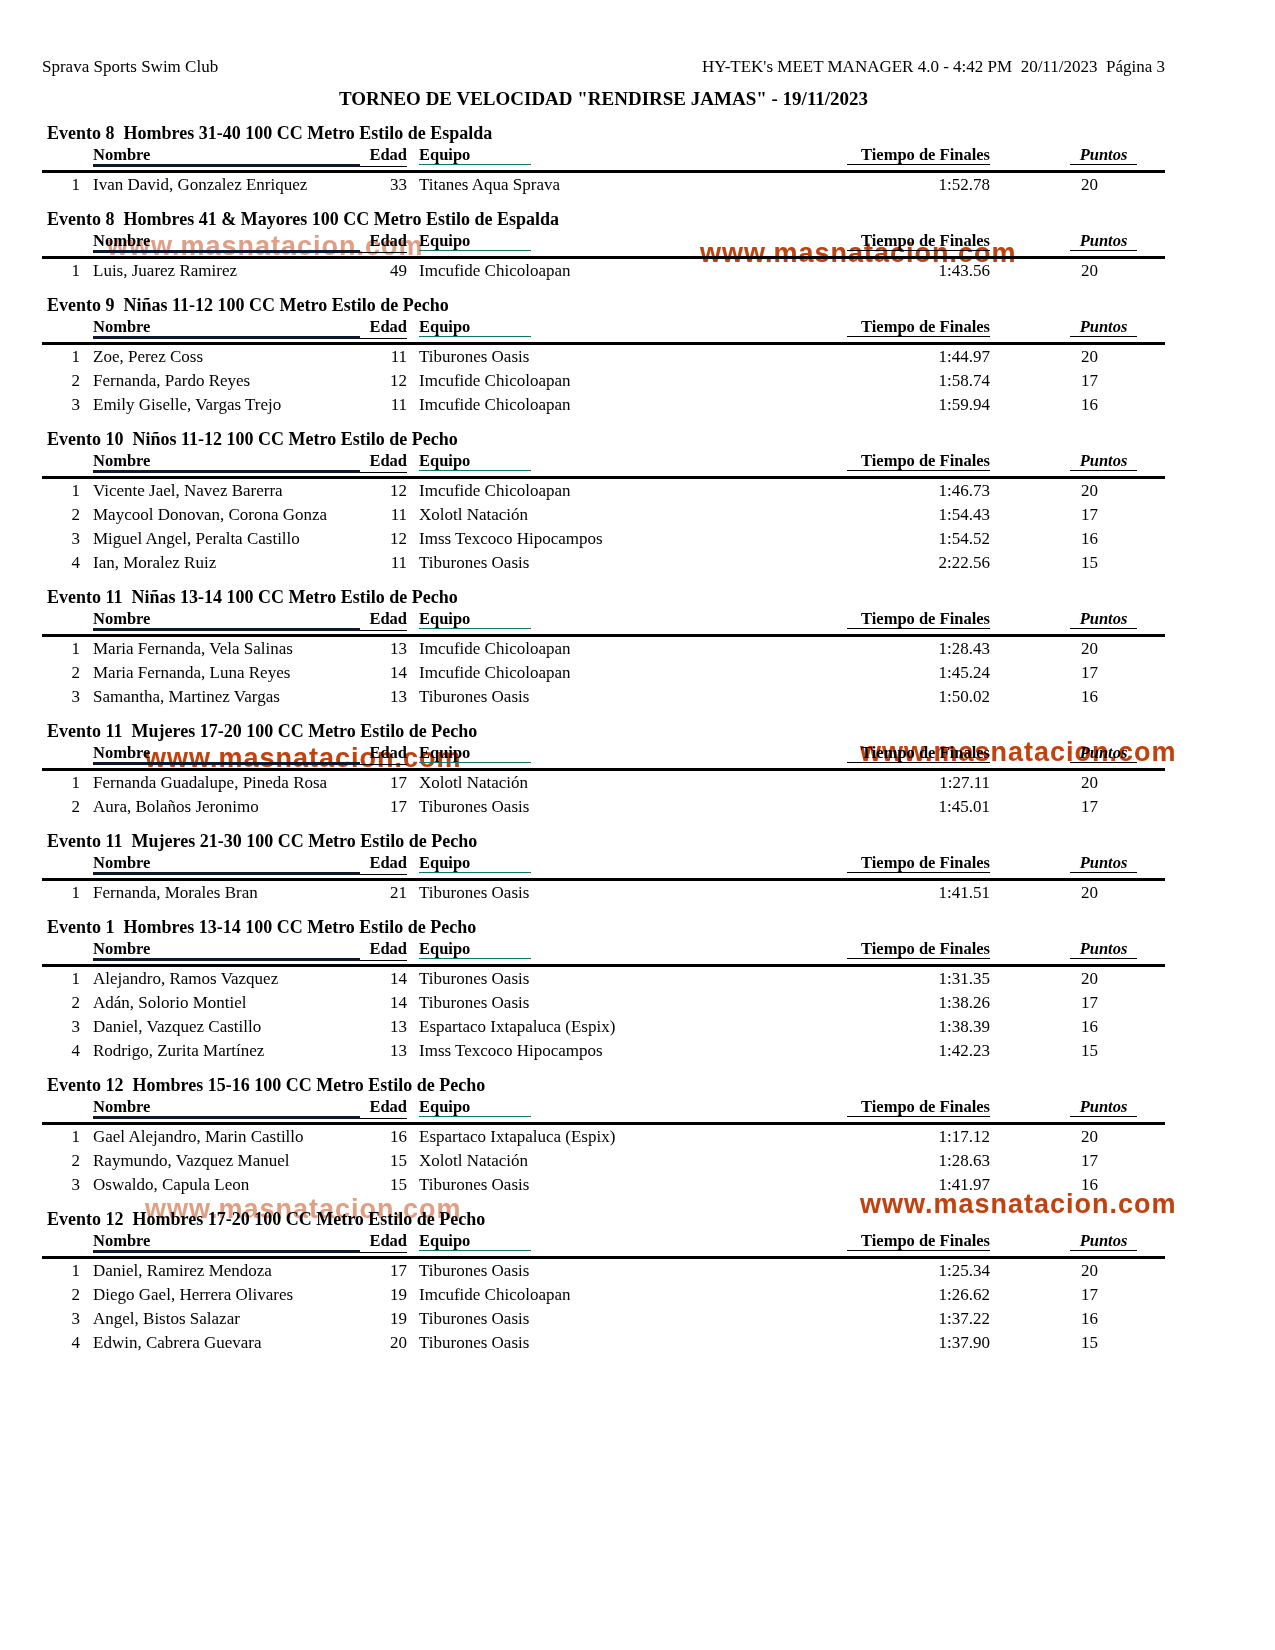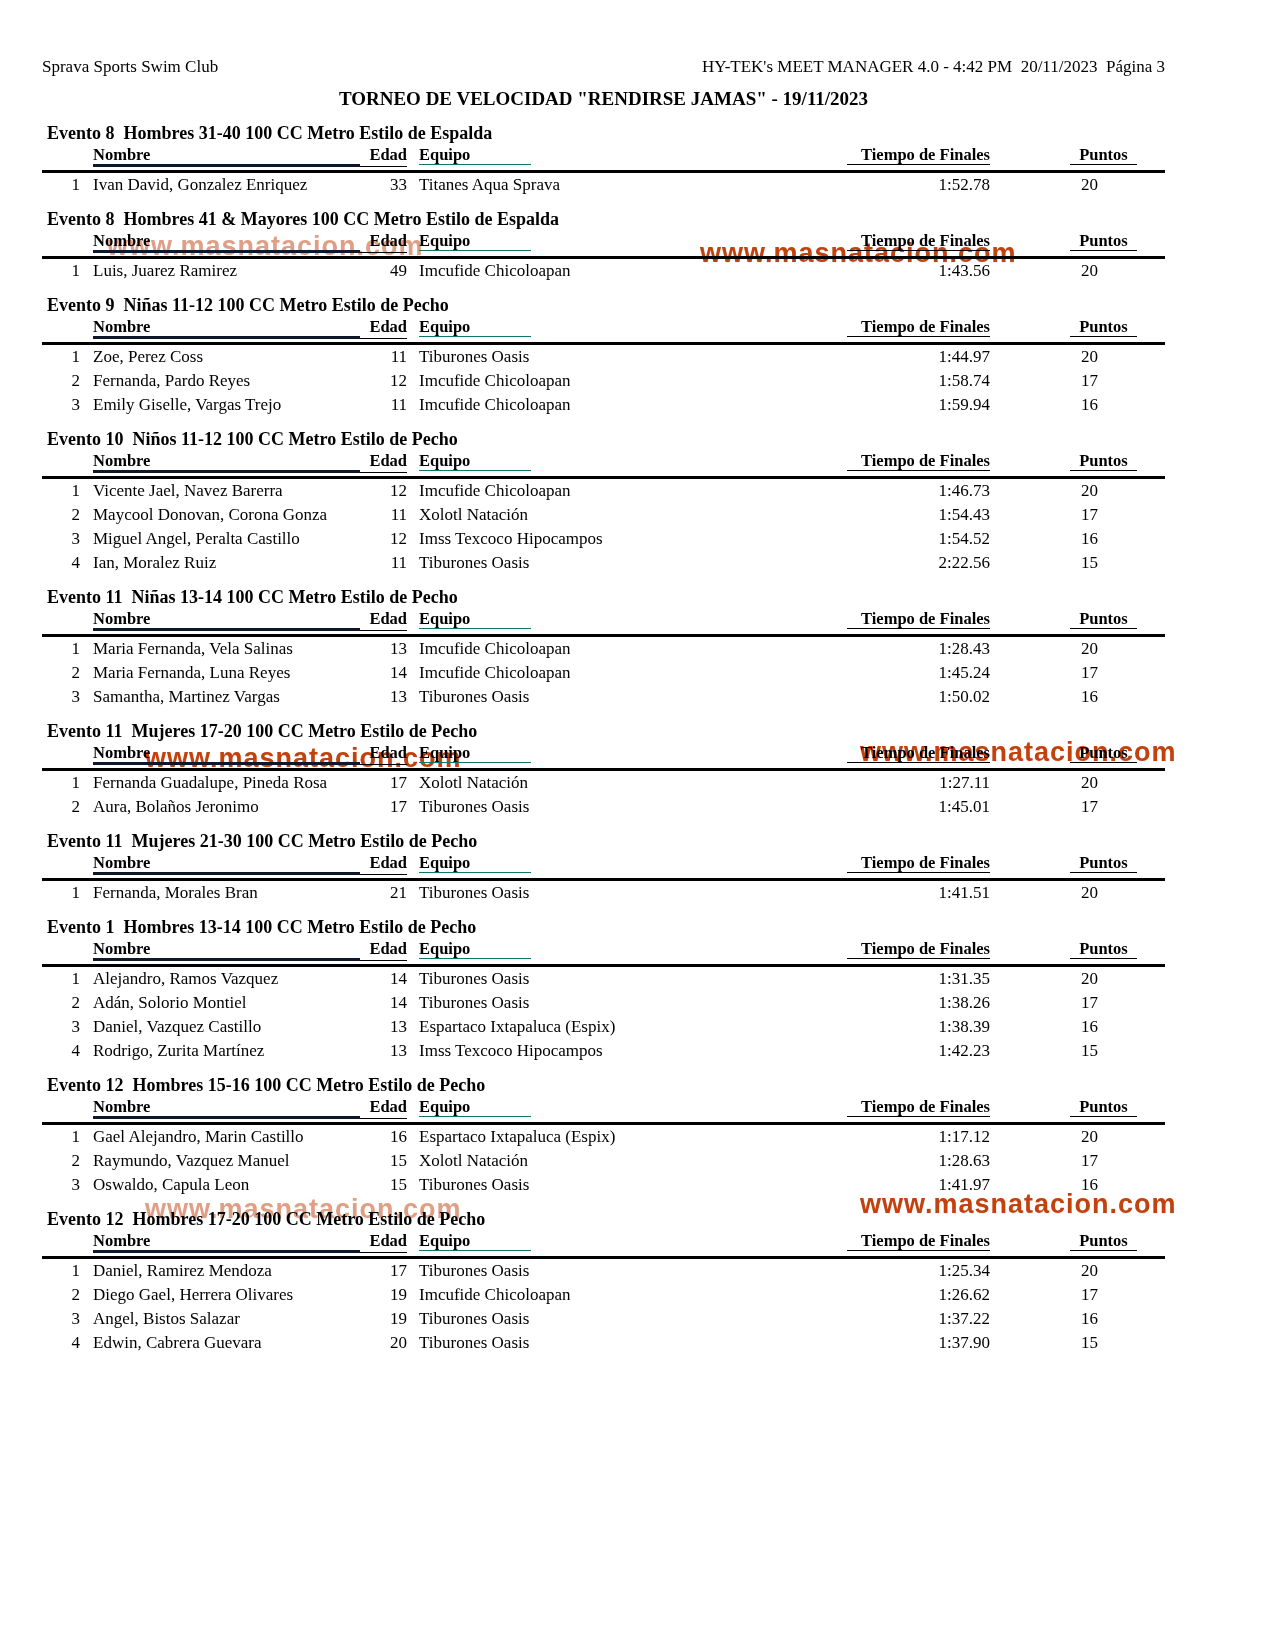--- a/index.html
+++ b/index.html
@@ -15,21 +15,21 @@
 
   
   .section{margin-top:10px;}
   .event-title{font-weight:bold;font-size:18px;line-height:24px;white-space:pre;padding-left:5px;position:relative;z-index:2;}
   .thead{display:grid;grid-template-columns:38px 280px 47px 315px 268px 175px;font-weight:bold;font-size:16.5px;line-height:19px;border-bottom:3px solid #000;padding-bottom:3px;}
   .thead .h-nombre{display:block;margin-left:13px;border-bottom:3px solid #0f172a;}
   .thead .c-edad{display:block;text-align:right;border-bottom:1px solid #000;}
   .thead .h-equipo{display:inline-block;margin-left:12px;width:112px;border-bottom:1px solid #0f766e;}
   .thead .c-tiempo{text-align:right;}
   .thead .h-tiempo{display:inline-block;padding-left:14px;border-bottom:1px solid #000;}
-  .thead .c-puntos{padding-left:80px;padding-right:28px;}
+  .thead .c-puntos{padding-left:80px;padding-right:28px;font-style:italic;}
   .thead .h-puntos{display:block;text-align:center;border-bottom:1px solid #000;}
   .row{display:grid;grid-template-columns:38px 280px 47px 315px 268px 175px;font-size:17px;line-height:24px;height:24px;}
   .row:first-of-type{margin-top:1px;}
   .cell-place{text-align:right;}
   .cell-name{padding-left:13px;overflow:hidden;white-space:nowrap;}
   .cell-age{text-align:right;}
   .cell-team{padding-left:12px;white-space:nowrap;}
   .cell-time{text-align:right;}
   .cell-points{padding-left:52px;padding-right:28px;text-align:center;}
 

